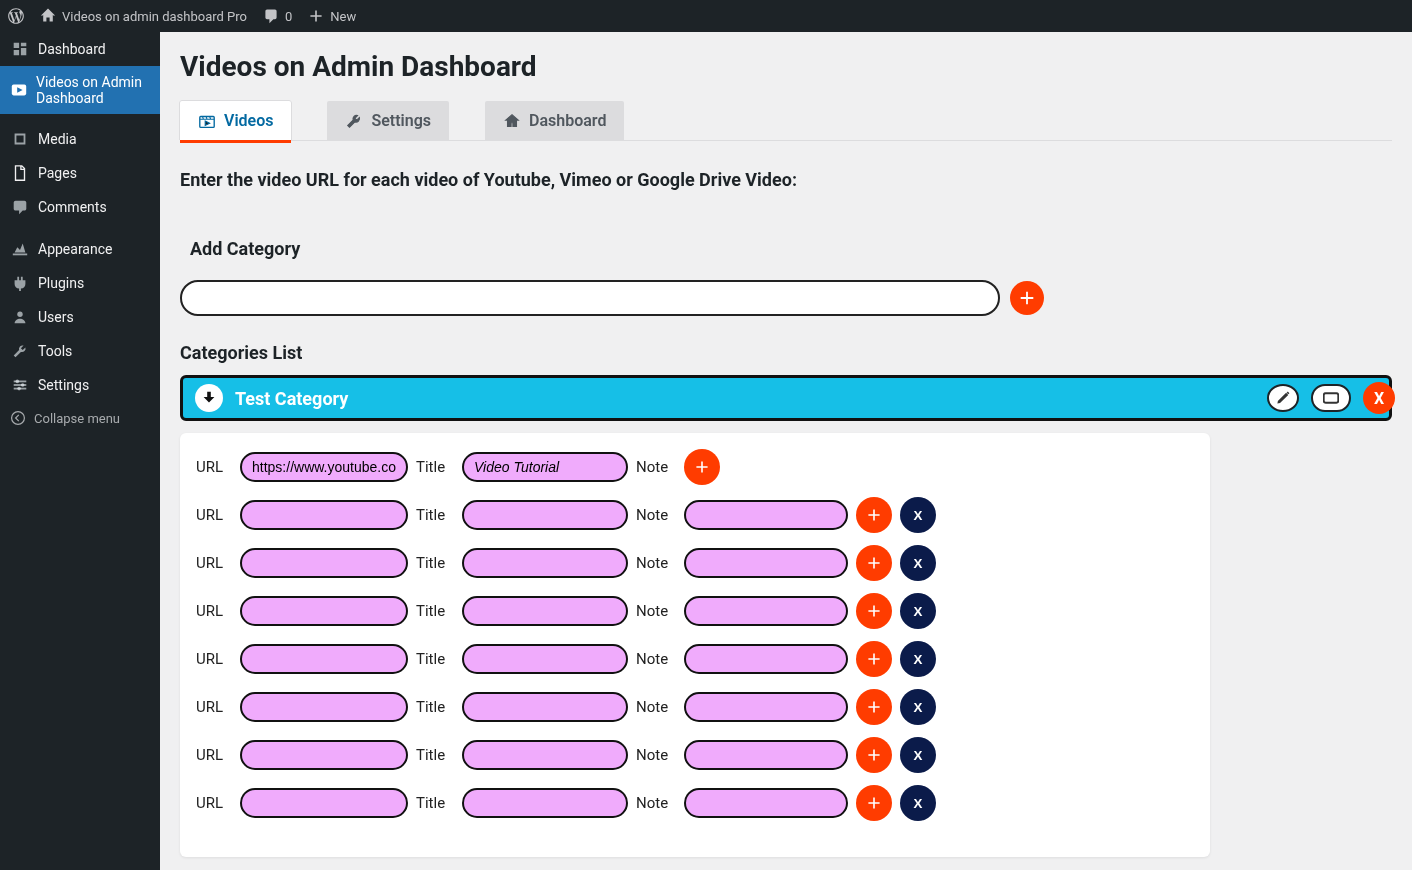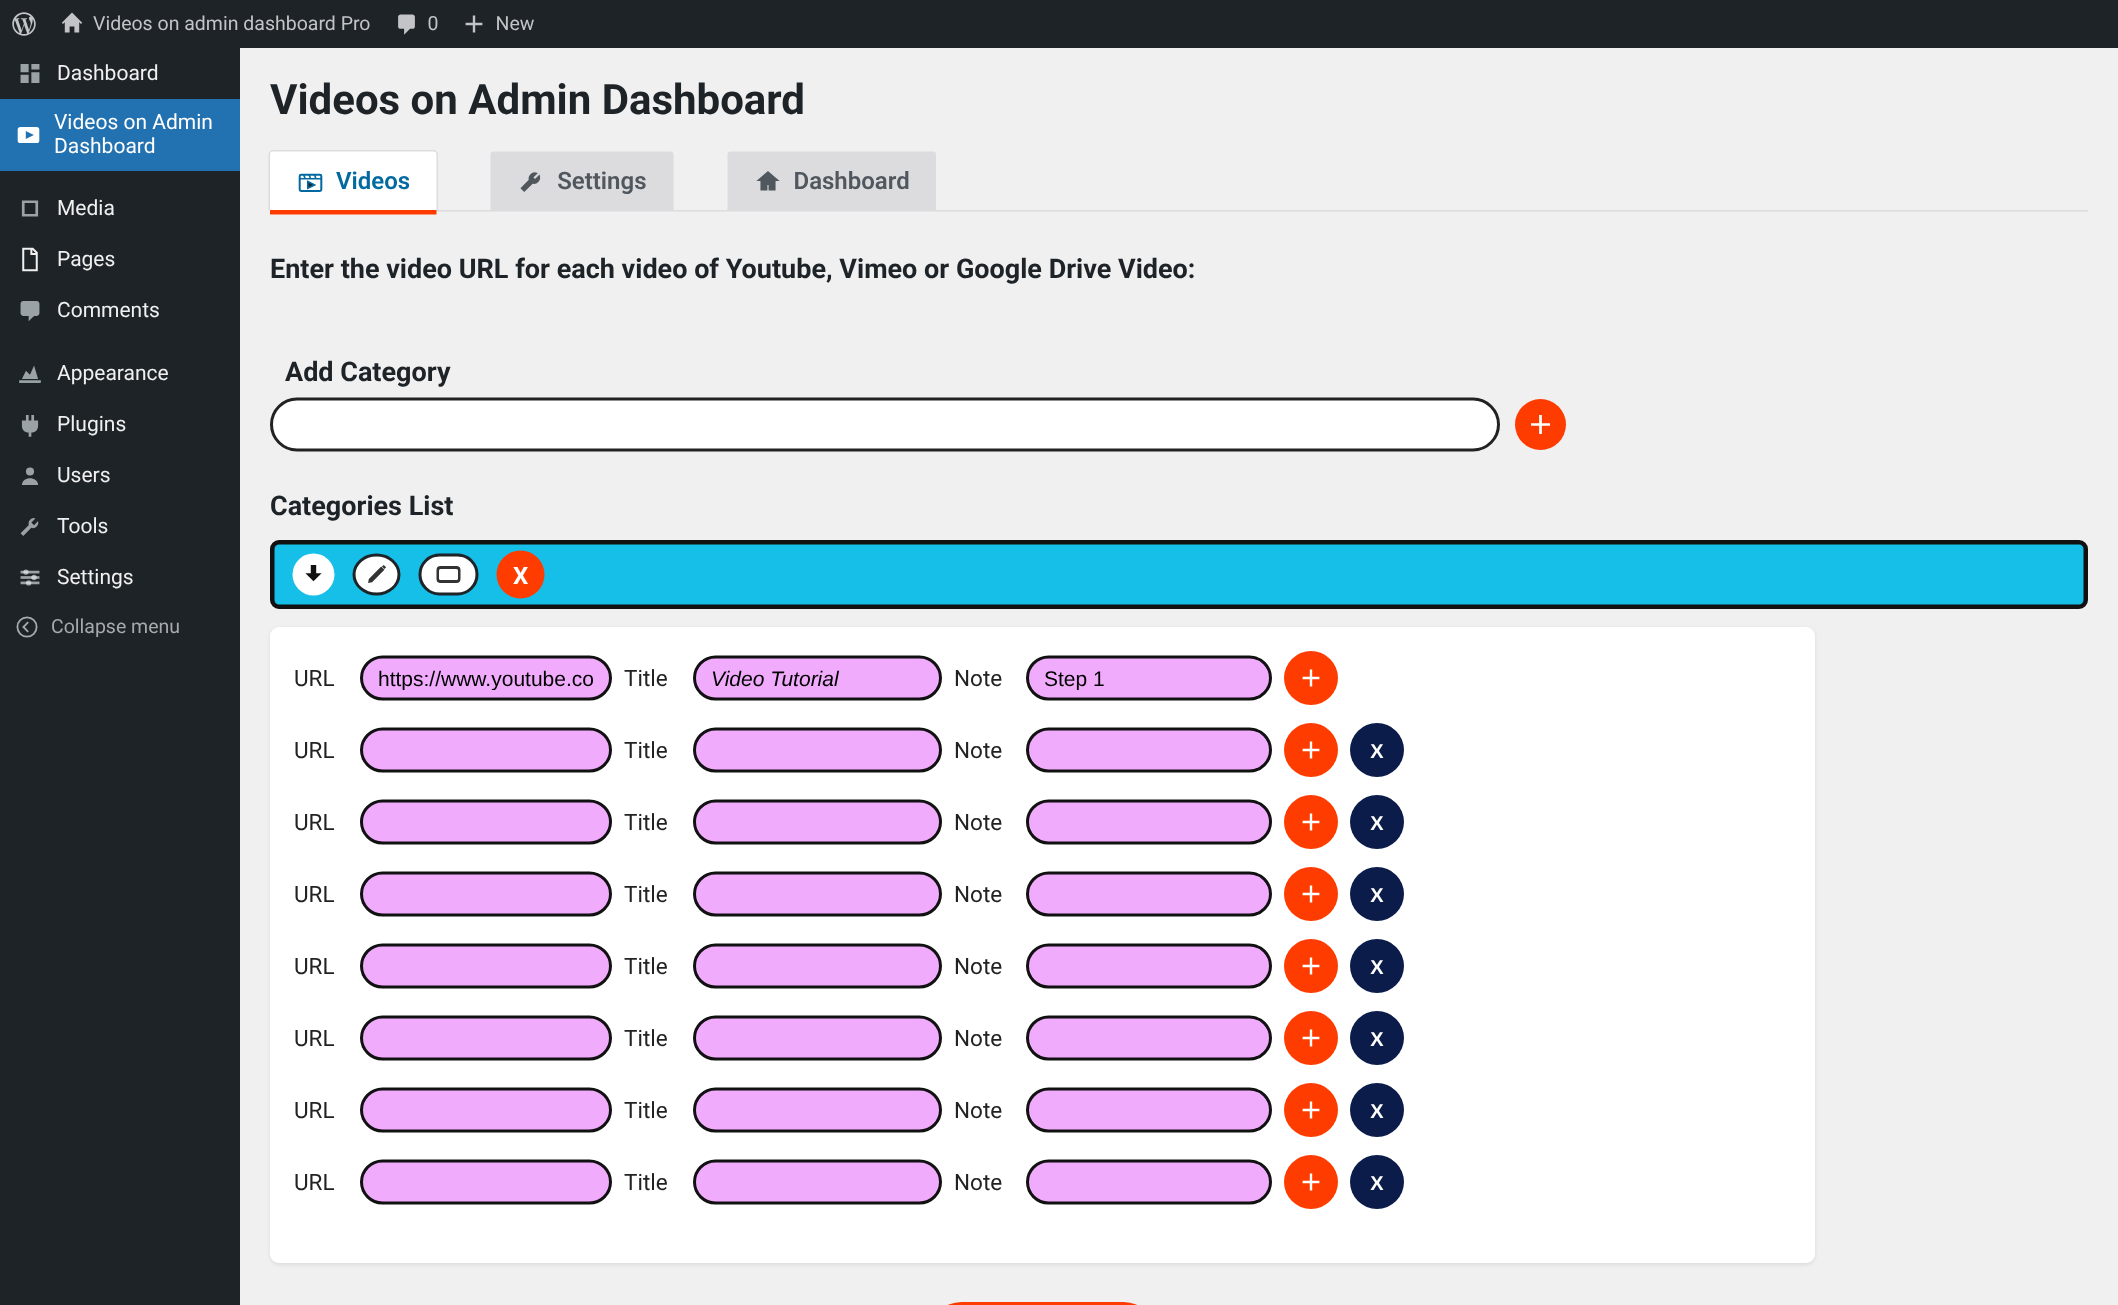--- a/index.html
+++ b/index.html
@@ -65,21 +65,21 @@
     background:#dcdcde; color:#50575e;
     padding:10px 18px; display:flex; align-items:center; gap:8px;
     font-size:16px; font-weight:600; cursor:pointer;
     border-top-left-radius:2px; border-top-right-radius:2px;
   }
   .tab.active { background:#fff; color:#0369a1; box-shadow:0 -1px 0 #dcdcde, -1px 0 0 #dcdcde, 1px 0 0 #dcdcde; position:relative;}
   .tab.active::after { content:''; position:absolute; left:0; right:0; bottom:-3px; height:3px; background:#ff3c00; }
   .tab svg { width:18px; height:18px; fill:#50575e; }
   .tab.active svg { fill:#1d2327; }
   .instr { font-weight:700; font-size:18px; margin:28px 0 48px 0; }
-  .section-label { font-weight:700; font-size:18px; margin: 6px 0 6px 10px; }
+  .section-label { font-weight:700; font-size:18px; margin: 6px 0 21px 10px; }
   .addcat-row { display:flex; align-items:center; gap:10px; margin-bottom:26px; }
   .addcat-input {
     flex:0 0 820px; height:36px; border:2px solid #222; border-radius:20px; padding:0 14px; font-size:15px;
     background:#fff;
   }
   .circle-btn {
     width:34px; height:34px; border-radius:50%; display:flex; align-items:center; justify-content:center;
     background:#ff3c00; color:#fff; font-size:18px; font-weight:bold; cursor:pointer; border:none;
   }
   .circle-btn svg { width:18px; height:18px; fill:#fff; }
@@ -304,41 +304,41 @@
     </div>
 
     <div class="catlist-label">Categories List</div>
 
     <div class="cat-header">
       <div class="drag">
         <svg viewBox="0 0 20 20">
             <path d="M10 15l-6-6h4V3h4v6h4z"></path>
           </svg>
       </div>
+      <div class="cat-title">Test Category</div>
       <div class="hdr-btn round">
         <svg viewBox="0 0 20 20">
             <path d="M13.9 3.4l2.7 2.7L6.3 16.4 3 17l.6-3.3zM16 2l2 2-1.4 1.4-2-2z"></path>
           </svg>
       </div>
       <div class="hdr-btn wide">
         <svg viewBox="0 0 24 16">
             <rect x="1" y="1" width="22" height="14" rx="3" ry="3" fill="none" stroke="#333" stroke-width="3"></rect>
           </svg>
       </div>
       <div class="hdr-del">X</div>
     </div>
 
     <div class="cat-body" id="rows">
         <div class="video-row">
           <label>URL</label>
           <input class="vinput url" value="https://www.youtube.co" style="">
           <label class="title-l">Title</label>
           <input class="vinput title" value="Video Tutorial" style="">
           <label class="note-l">Note</label>
-          <input class="vinput note" value="Step 1" style="">
           <button class="row-add">
             <svg viewBox="0 0 20 20">
               <path d="M17 9v2h-6v6H9v-6H3V9h6V3h2v6z"></path>
             </svg>
           </button>
         </div>
         <div class="video-row">
           <label>URL</label>
           <input class="vinput url" value="" style="">
           <label class="title-l">Title</label>

